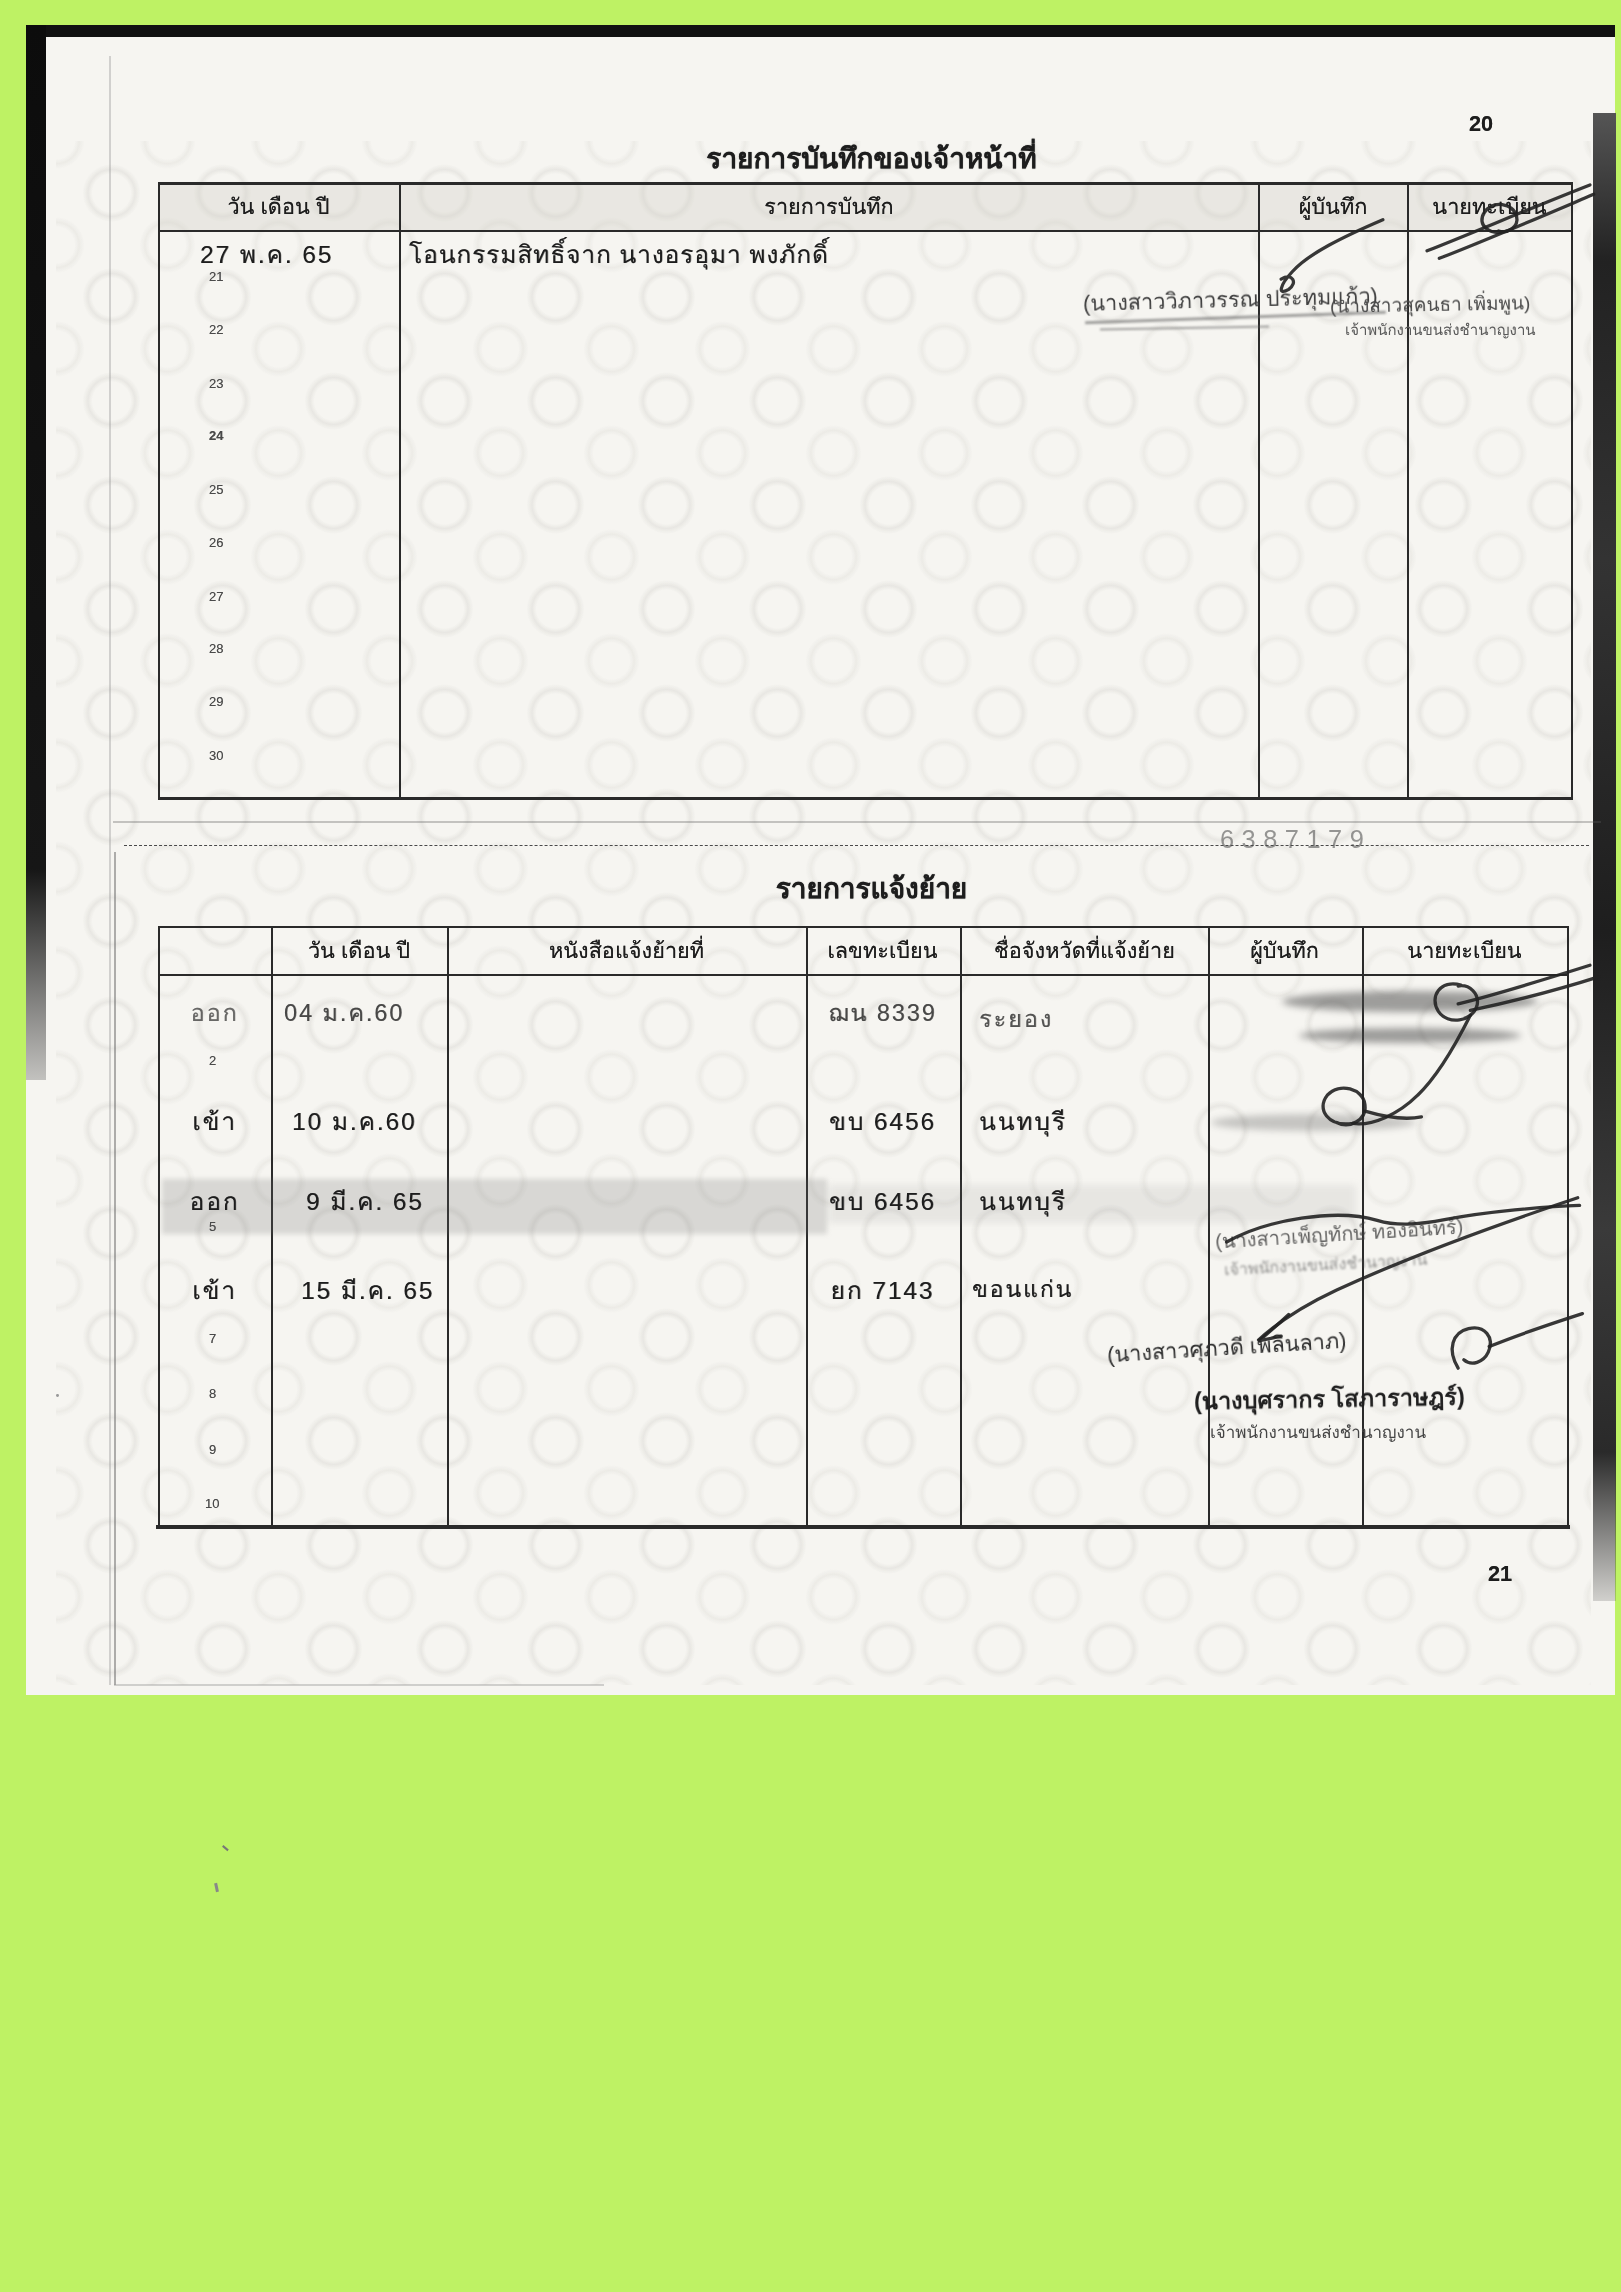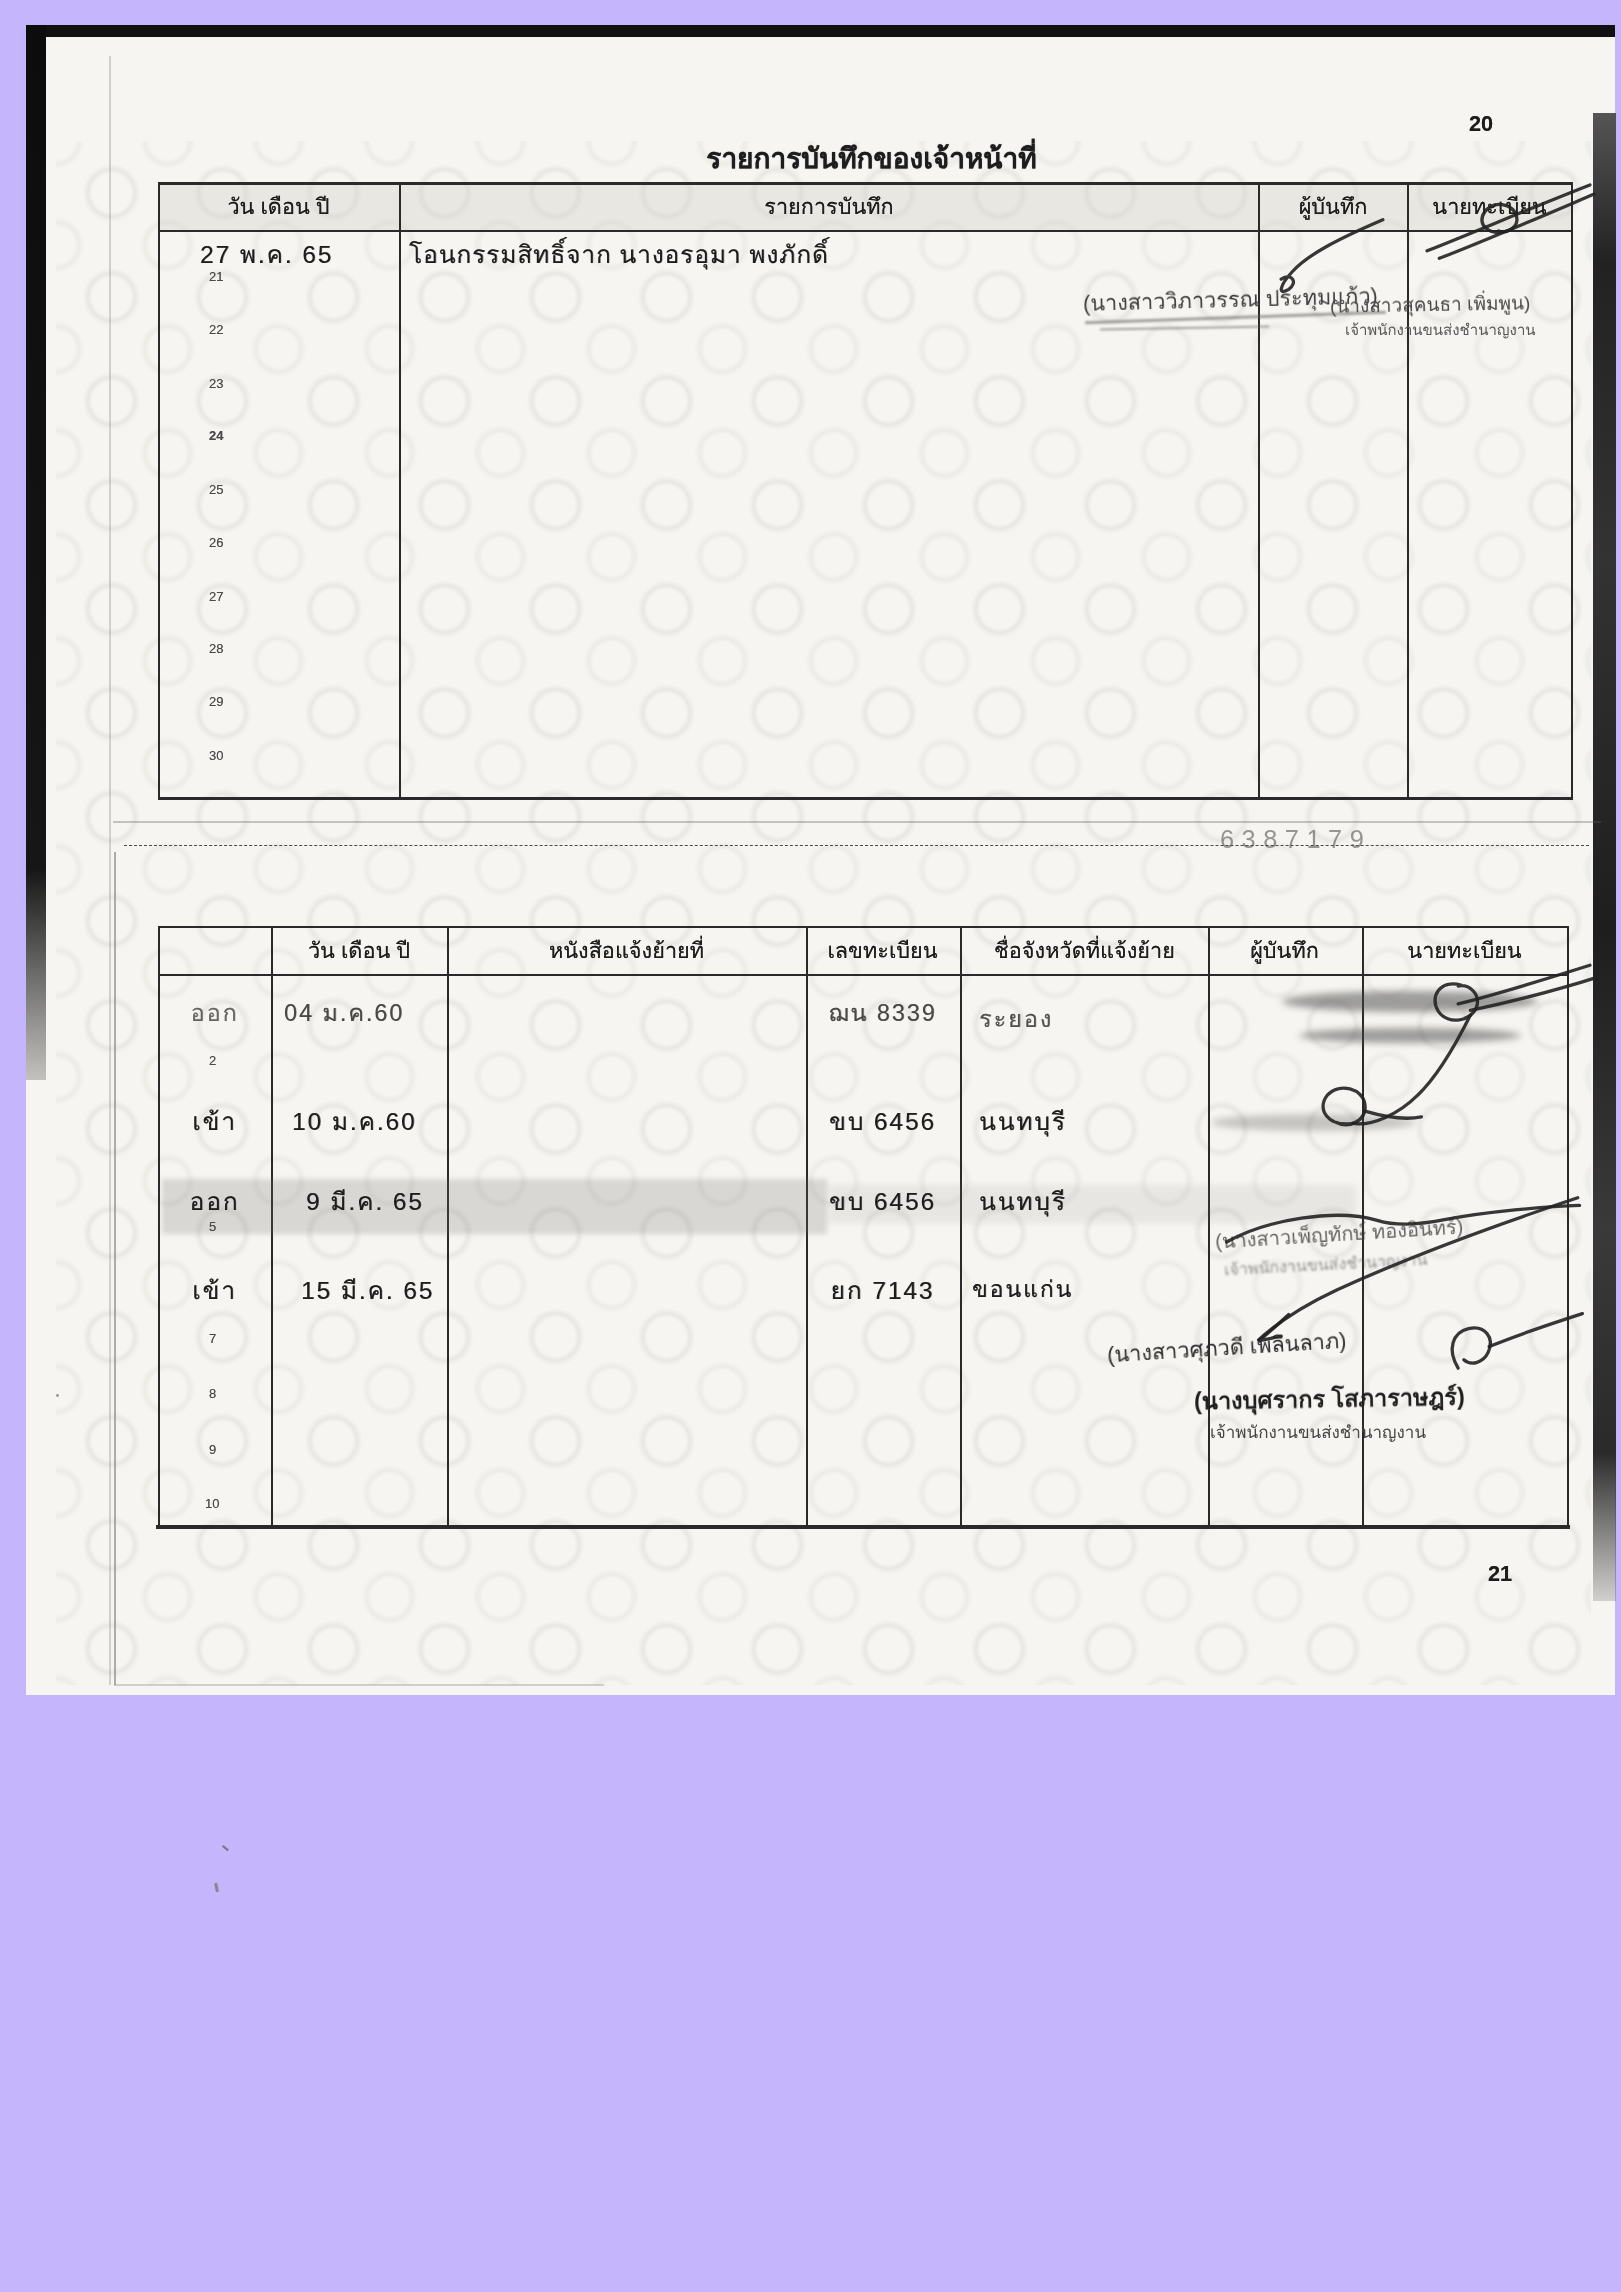--- a/index.html
+++ b/index.html
@@ -1,16 +1,16 @@
 <!DOCTYPE html>
 <html style="font-size:15px"><head>
 <meta charset="utf-8">
 <style>
   html,body{margin:0;padding:0;background:#fdfdfc;}
-  #page{position:relative;width:1621px;height:2293px;background:#c4b5fd;overflow:hidden;
+  #page{position:relative;width:1621px;height:2293px;background:#bef264;overflow:hidden;
         font-family:"Liberation Sans", sans-serif;color:#1d1d1d;}
   .abs{position:absolute;}
   .scan-area{left:26px;top:24.5px;width:1589px;height:1670px;background:#f6f5f1;}
   .watermark{left:56px;top:141px;width:1535px;height:1544px;
     background-image:
       radial-gradient(circle at 50% 50%, rgba(150,148,140,0) 19px, rgba(150,148,140,0.14) 23.5px, rgba(150,148,140,0) 29px),
       radial-gradient(circle at 50% 50%, rgba(150,148,140,0) 18px, rgba(150,148,140,0.10) 22.6px, rgba(150,148,140,0) 28px);
     background-size:111px 104px,111px 104px;background-position:0 0,56px 52px;}
   .line{background:#2a2a2a;}
   .soft{background:rgba(90,90,90,0.55);}
@@ -75,20 +75,21 @@
     <div class="abs soft" style="left:1100px;top:327px;width:169px;height:1.9px;filter:blur(0.9px);transform:rotate(-1deg);"></div>
     <div class="abs stamp" style="left:1330px;top:289px;font-size:19px;color:#4a4a4a;filter:blur(0.5px);transform:rotate(-1deg);">(นางสาวสุคนธา เพิ่มพูน)</div>
     <div class="abs stamp" style="left:1345px;top:318px;font-size:15px;color:#5a5a5a;filter:blur(0.5px);">เจ้าพนักงานขนส่งชำนาญงาน</div>
   </div>
 
   <div class="abs soft" style="left:113px;top:821px;width:1488px;height:1.9px;opacity:0.6;"></div>
   <div class="abs stamp" style="left:1220px;top:825px;font-size:25.4px;color:rgba(70,70,70,0.55);letter-spacing:7.5px;filter:blur(0.5px);">6387179</div>
   <div class="abs" style="left:124px;top:845px;width:1465px;height:0;border-top:1.9px dashed #4a4a4a;"></div>
   <div class="abs" style="left:114px;top:852px;width:1.9px;height:833px;background:rgba(100,100,100,0.5);"></div>
   <div class="abs" style="left:114px;top:1684px;width:490px;height:1.9px;background:rgba(150,150,150,0.4);"></div>
+  <div class="abs title" style="left:589px;top:866px;width:565px;">รายการแจ้งย้าย</div>
 
   <div>
     <div class="abs line" style="left:158px;top:926px;width:1411px;height:1.9px;"></div>
     <div class="abs line" style="left:158px;top:974px;width:1411px;height:1.9px;"></div>
     <div class="abs line" style="left:156px;top:1525px;width:1414px;height:3.8px;"></div>
     <div class="abs line" style="left:158px;top:926px;width:1.9px;height:602px;"></div>
     <div class="abs line" style="left:1567px;top:926px;width:1.9px;height:602px;"></div>
     <div class="abs line" style="left:271px;top:926px;width:1.9px;height:602px;"></div>
     <div class="abs line" style="left:447px;top:926px;width:1.9px;height:602px;"></div>
     <div class="abs line" style="left:806px;top:926px;width:1.9px;height:602px;"></div>

